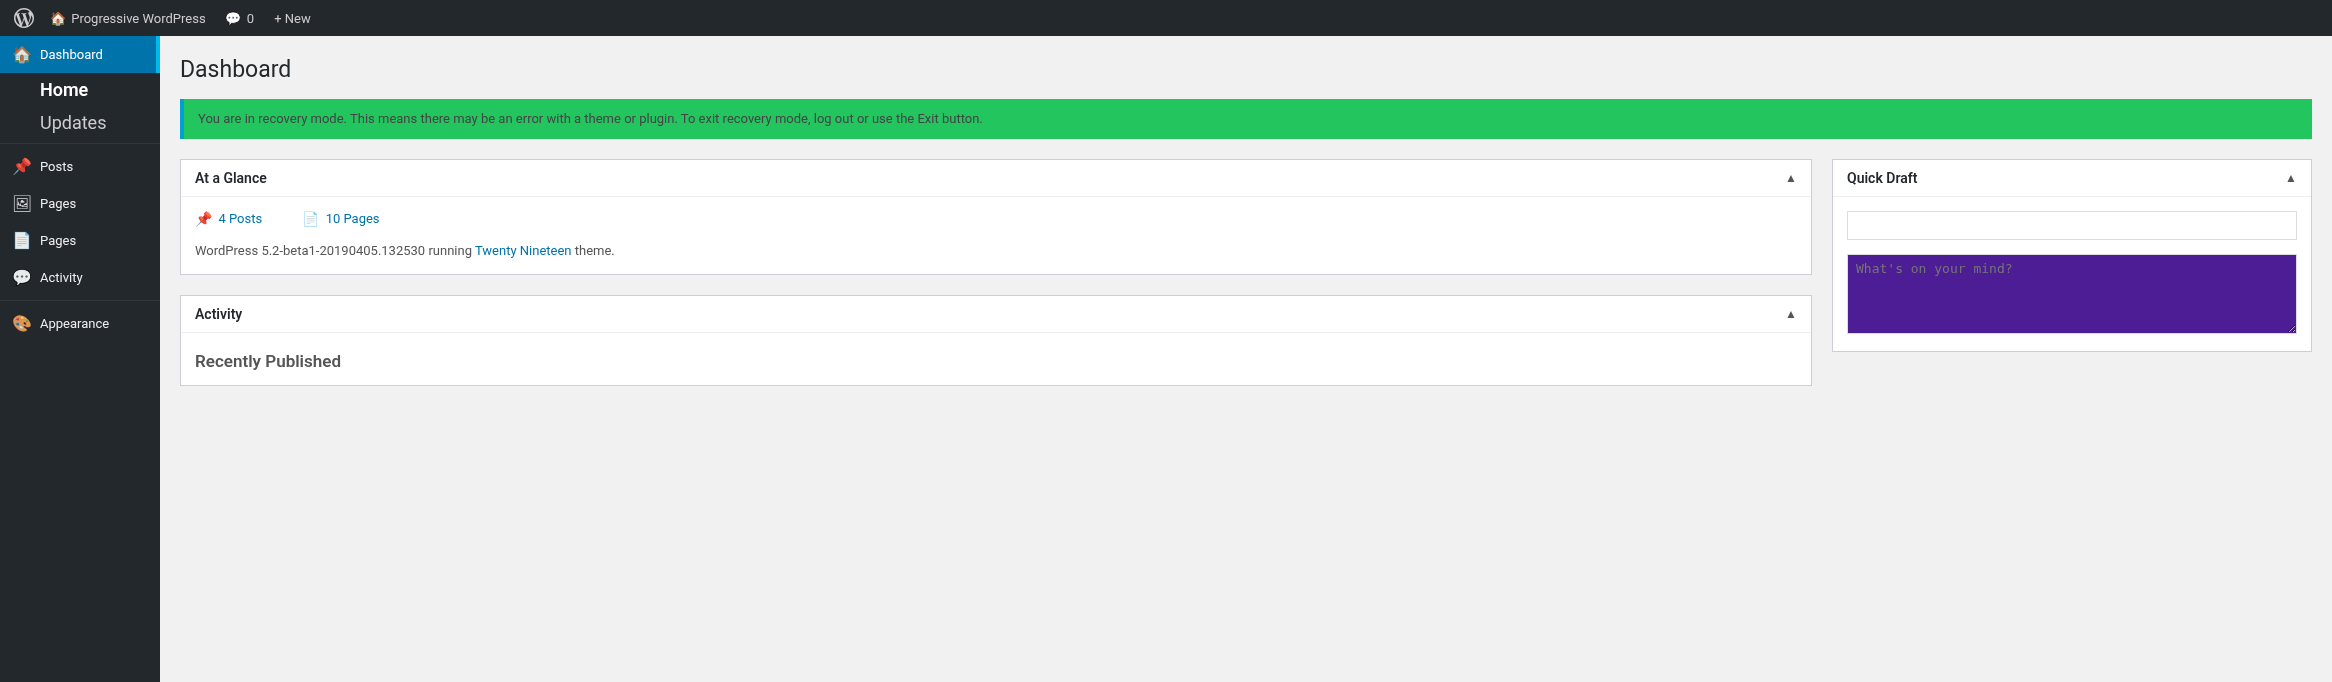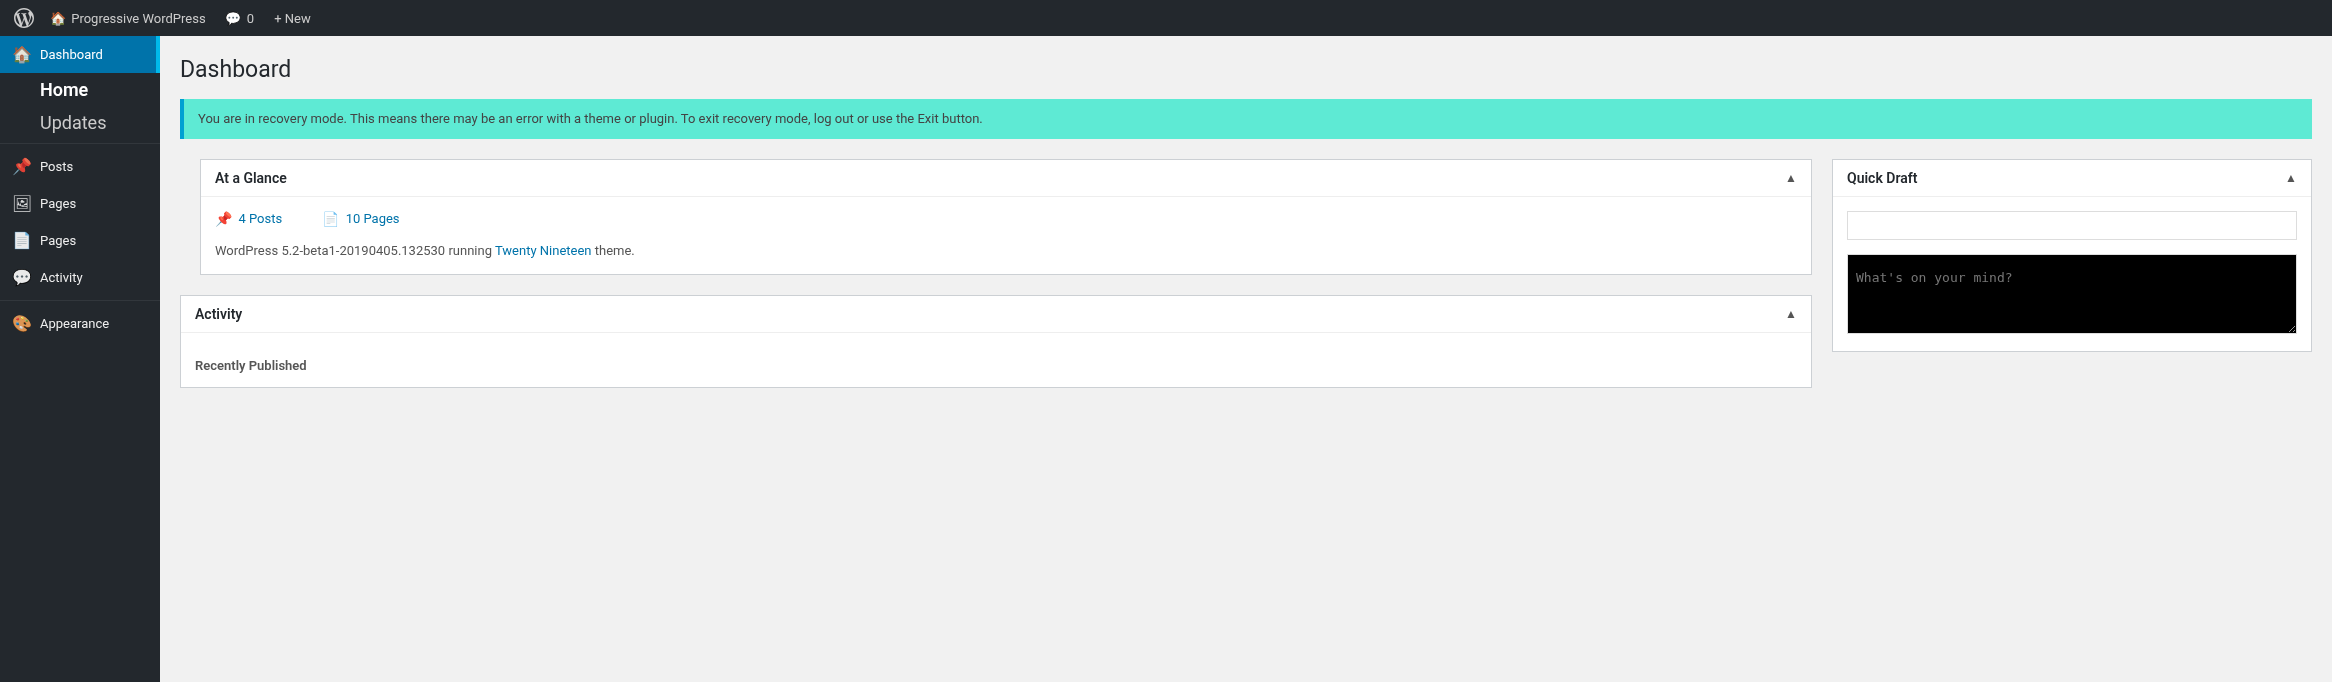--- a/index.html
+++ b/index.html
@@ -86,21 +86,21 @@
     }
     .page-title {
       font-size: 23px;
       font-weight: 400;
       color: #23282d;
       margin-bottom: 16px;
     }
 
     
     .notice-recovery {
-      background: #5eead4;
+      background: #22c55e;
       border-left: 4px solid #00a0d2;
       padding: 10px 14px;
       margin-bottom: 20px;
       color: #444;
       font-size: 13px;
       line-height: 1.5;
     }
 
     
     .dashboard-grid {
@@ -147,24 +147,24 @@
     .at-glance-stat .stat-icon { font-size: 14px; color: #888; }
     .at-glance-text {
       color: #555;
       font-size: 13px;
       line-height: 1.5;
     }
     .at-glance-link { color: #0073aa; text-decoration: none; }
 
     
     .activity-subtitle {
-      font-size: 13px;
+      font-size: 17px;
       font-weight: 600;
       color: #555;
-      margin-top: 11px;
+      margin-top: 4px;
     }
 
     
     .quick-draft-label {
       font-size: 13px;
       color: #444;
       margin-bottom: 5px;
       display: block;
     }
     .quick-draft-input {
@@ -173,27 +173,27 @@
       padding: 6px 8px;
       font-size: 13px;
       color: #32373c;
       outline: none;
       margin-bottom: 14px;
       background: #fff;
     }
     .quick-draft-textarea {
       width: 100%;
       border: 1px solid #ddd;
-      padding: 15px 8px;
+      padding: 6px 8px;
       font-size: 13px;
       color: #aaa;
       outline: none;
       min-height: 80px;
       resize: vertical;
-      background: #000000;
+      background: #4c1d95;
     }
 
     
     .wp-logo-svg { width: 20px; height: 20px; fill: #ccc; }
   </style>
 </head>
 <body>
 
 <div id="admin-bar">
   <div class="admin-bar-wp-logo">
@@ -255,21 +255,21 @@
     <h1 class="page-title">Dashboard</h1>
 
     <div class="notice-recovery">
       <span>You are in recovery mode. This means there may be an error with a theme or plugin. To exit recovery mode, log out or use the Exit button.</span>
     </div>
 
     <div class="dashboard-grid">
 
       <div>
 
-        <div class="widget" style="margin-bottom: 20px; margin-left: 20px;">
+        <div class="widget" style="margin-bottom: 20px;">
           <div class="widget-header">
             <span class="widget-title">At a Glance</span>
             <span class="widget-toggle">▲</span>
           </div>
           <div class="widget-body">
             <div class="at-glance-stats">
               <a class="at-glance-stat" href="#">
                 <span class="stat-icon">📌</span>
                 <span>4 Posts</span>
               </a>

